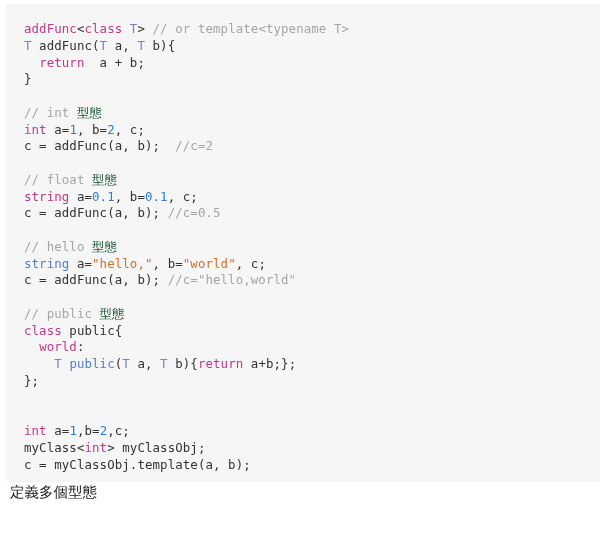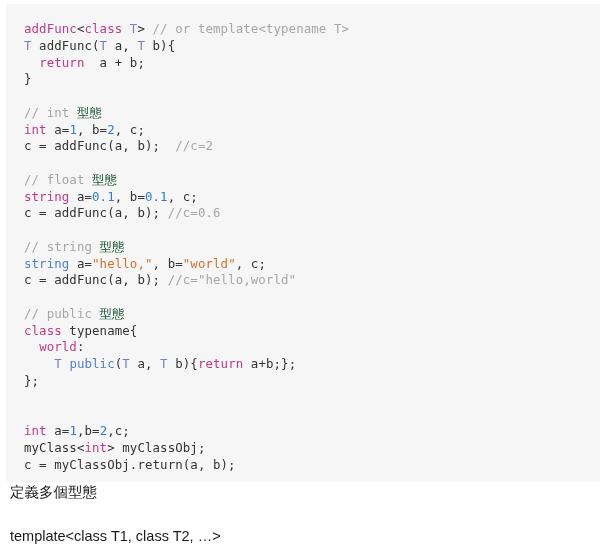--- a/index.html
+++ b/index.html
@@ -83,36 +83,35 @@
 <span class="typ">T</span><span class="pln"> addFunc(</span><span class="typ">T</span><span class="pln"> a, </span><span class="typ">T</span><span class="pln"> b){</span>
 <span class="pln">  </span><span class="kw">return</span><span class="pln">  a + b;</span>
 <span class="pln">}</span>
 <span class="pln"></span>
 <span class="cmt">// int </span><span class="cjk">型態</span>
 <span class="kw">int</span><span class="pln"> a=</span><span class="num">1</span><span class="pln">, b=</span><span class="num">2</span><span class="pln">, c;</span>
 <span class="pln">c = addFunc(a, b);  </span><span class="cmt">//c=2</span>
 <span class="pln"></span>
 <span class="cmt">// float </span><span class="cjk">型態</span>
 <span class="kw">string</span><span class="pln"> a=</span><span class="num">0.1</span><span class="pln">, b=</span><span class="num">0.1</span><span class="pln">, c;</span>
-<span class="pln">c = addFunc(a, b); </span><span class="cmt">//c=0.6</span>
+<span class="pln">c = addFunc(a, b); </span><span class="cmt">//c=0.5</span>
 <span class="pln"></span>
-<span class="cmt">// string </span><span class="cjk">型態</span>
+<span class="cmt">// hello </span><span class="cjk">型態</span>
 <span class="fn">string</span><span class="pln"> a=</span><span class="str">"hello,"</span><span class="pln">, b=</span><span class="str">"world"</span><span class="pln">, c;</span>
 <span class="pln">c = addFunc(a, b); </span><span class="cmt">//c="hello,world"</span>
 <span class="pln"></span>
 <span class="cmt">// public </span><span class="cjk">型態</span>
-<span class="kw">class</span><span class="pln"> typename{</span>
+<span class="kw">class</span><span class="pln"> public{</span>
 <span class="pln">  </span><span class="kw">world</span><span class="pln">:</span>
 <span class="pln">    </span><span class="typ">T</span><span class="pln"> </span><span class="fn">public</span><span class="pln">(</span><span class="typ">T</span><span class="pln"> a, </span><span class="typ">T</span><span class="pln"> b){</span><span class="kw">return</span><span class="pln"> a+b;};</span>
 <span class="pln">};</span>
 <span class="pln"></span>
 <span class="pln"></span>
 <span class="kw">int</span><span class="pln"> a=</span><span class="num">1</span><span class="pln">,b=</span><span class="num">2</span><span class="pln">,c;</span>
 <span class="pln">myClass&lt;</span><span class="kw">int</span><span class="pln">&gt; myClassObj;</span>
-<span class="pln">c = myClassObj.return(a, b);</span></pre>
+<span class="pln">c = myClassObj.template(a, b);</span></pre>
   </div>
 
   <div class="prose">
     <p>定義多個型態</p>
-    <p>template&lt;class T1, class T2, …&gt;</p>
   </div>
 
 </div>
 
 </body></html>

